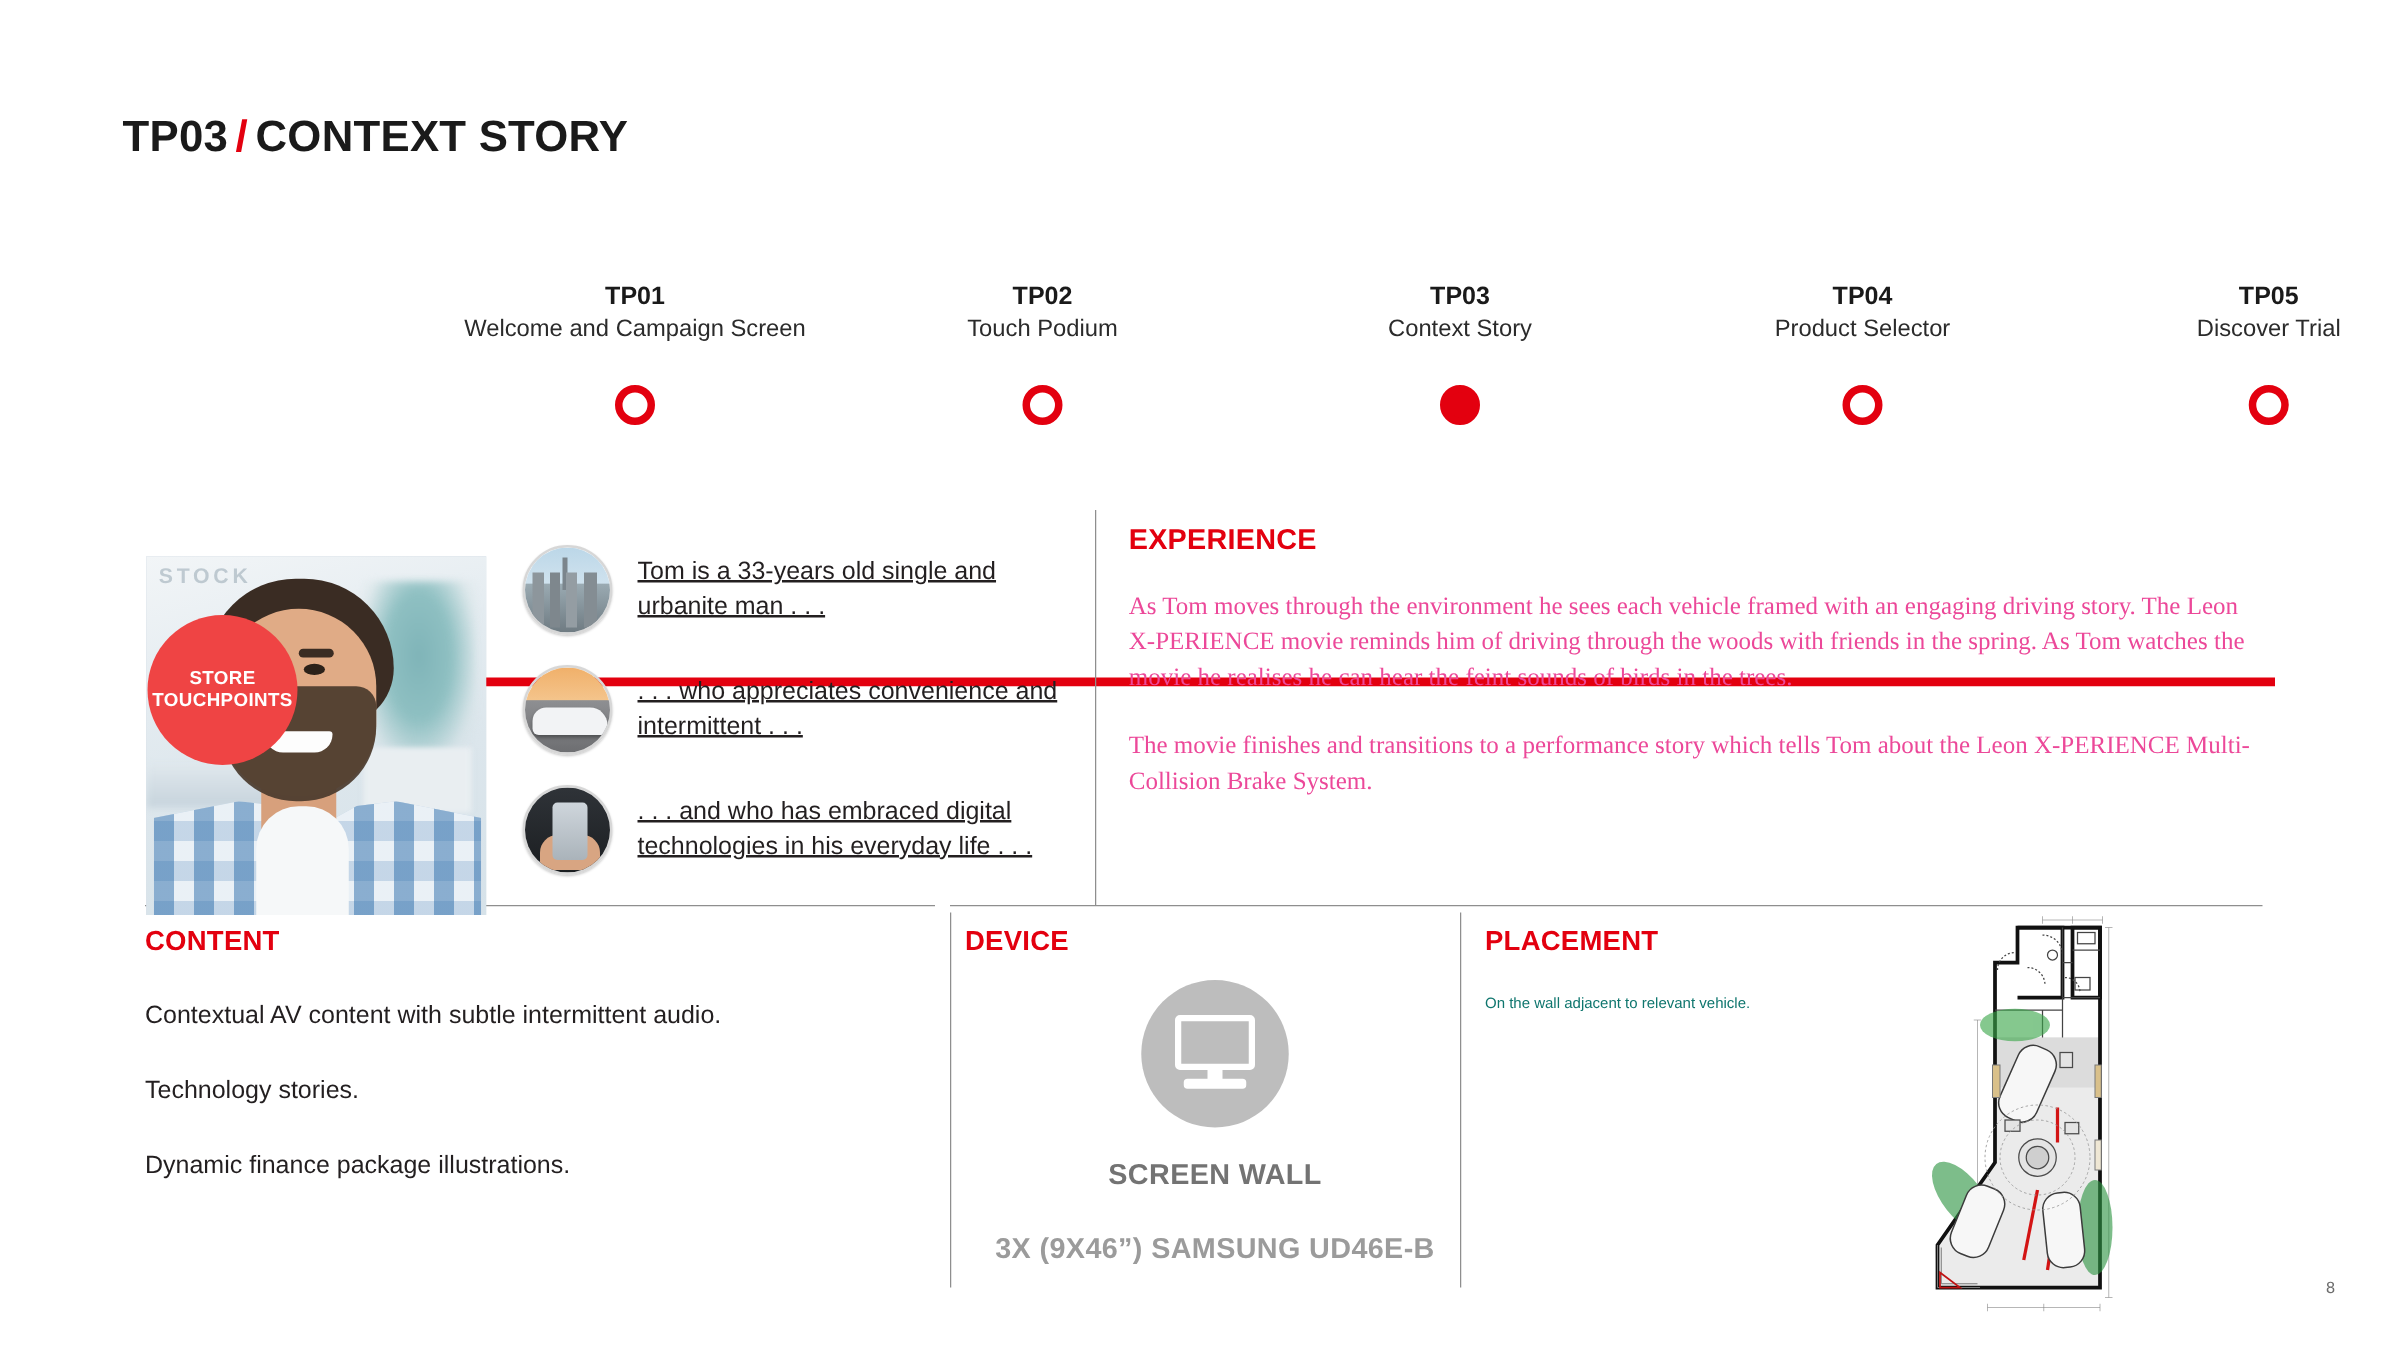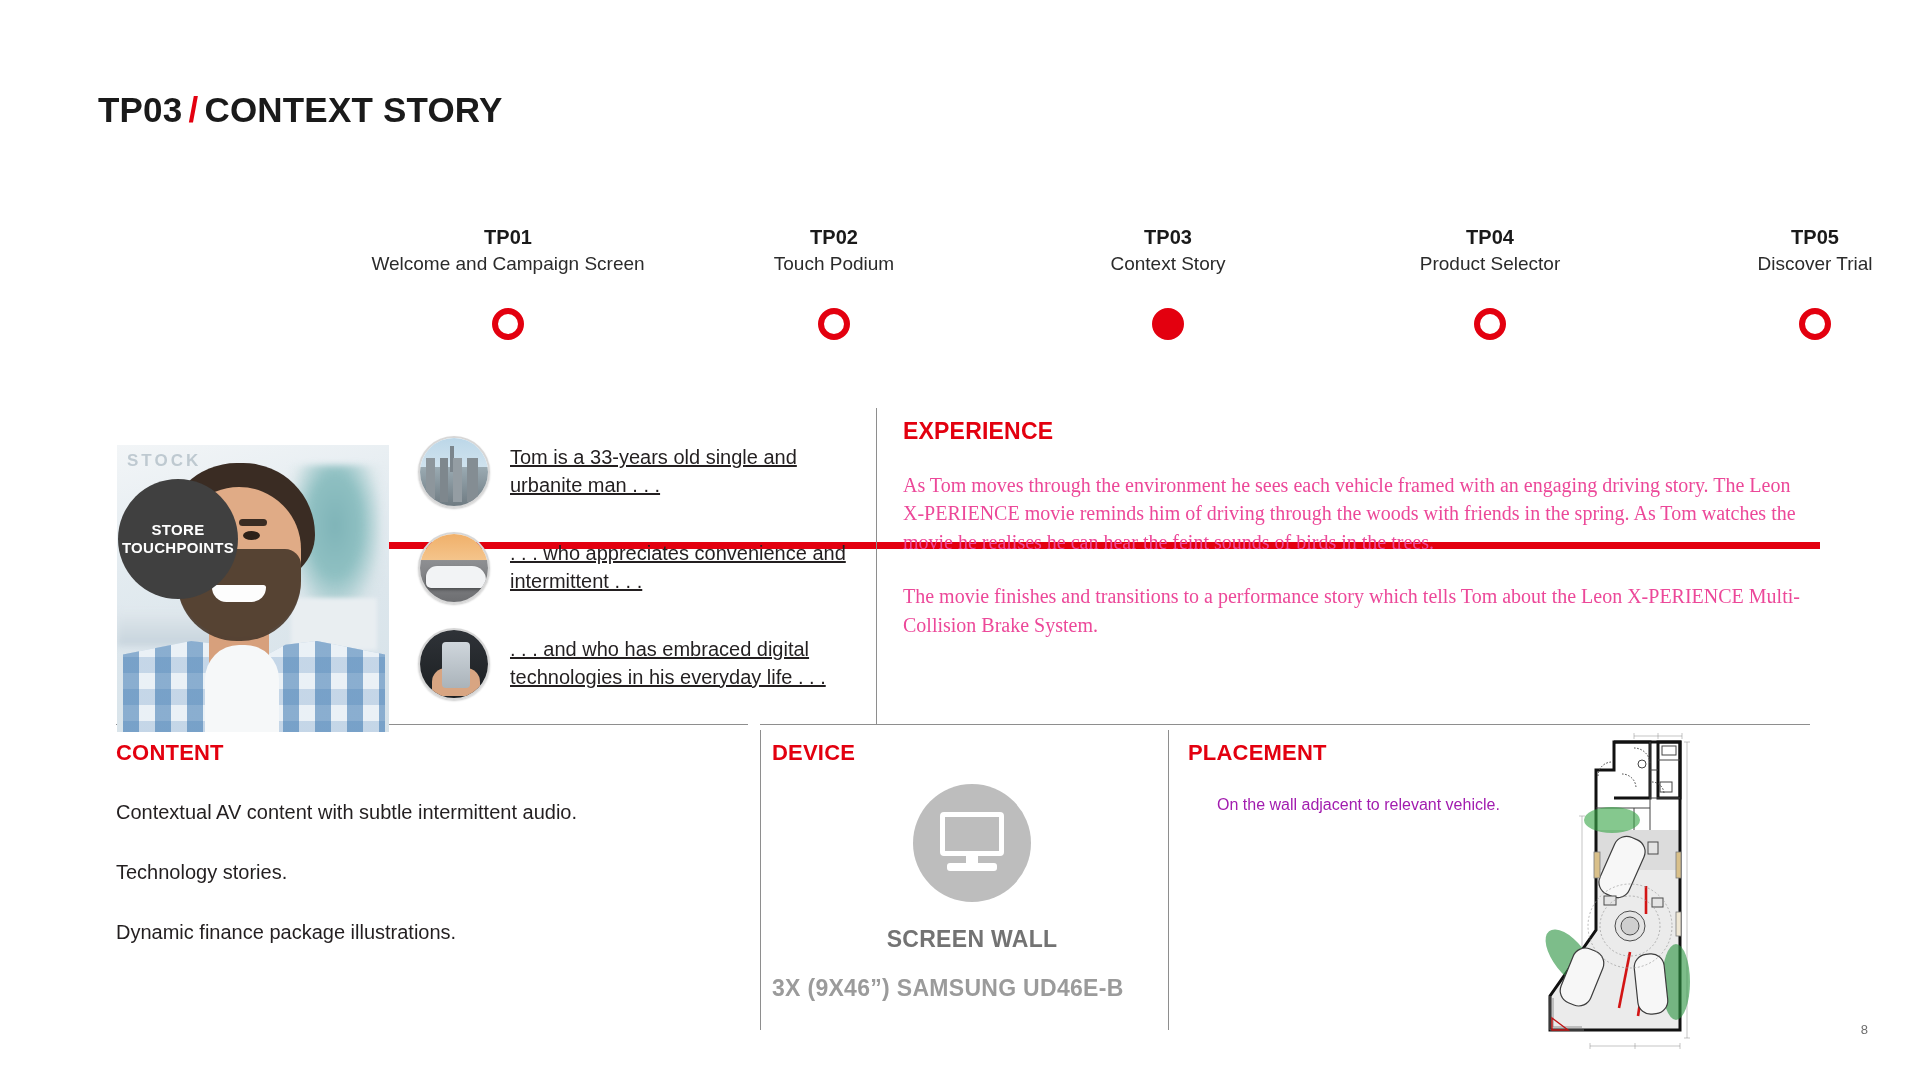--- a/index.html
+++ b/index.html
@@ -20,23 +20,23 @@
   #slide-title .slash{ color:#e3000f; padding:0 6px; }
   #slide-title .name{ color:#1a1a1a; }
 
   
   #timeline{ position:absolute; left:0; top:225px; width:1920px; height:120px; }
   #timeline-line{
     position:absolute; left:150px; top:317px; width:1670px; height:7px;
     background:#e3000f;
   }
   #store-badge{
-    position:absolute; left:118px; top:254px;
+    position:absolute; left:118px; top:267px;
     width:120px; height:120px; border-radius:50%;
-    background:#404040; color:#fff;
+    background:#ef4444; color:#fff;
     display:flex; flex-direction:column; align-items:center; justify-content:center;
     font-size:15px; font-weight:bold; line-height:1.18; letter-spacing:.3px;
     text-align:center; z-index:3;
   }
   .tp-node{ position:absolute; top:0; width:300px; margin-left:-150px; text-align:center; }
   .tp-code{ font-size:20px; font-weight:bold; color:#1a1a1a; line-height:1.25; }
   .tp-label{ font-size:19px; color:#2b2b2b; line-height:1.3; margin-top:2px; white-space:nowrap; }
   .tp-dot{
     position:absolute; top:83px; left:50%; margin-left:-16px;
     width:32px; height:32px; border-radius:50%;
@@ -133,27 +133,27 @@
   }
   #device-icon .mon{
     position:absolute; left:27px; top:28px; width:64px; height:44px;
     border:5px solid #fff; border-radius:4px;
   }
   #device-icon .neck{ position:absolute; left:53px; top:72px; width:12px; height:9px; background:#fff; }
   #device-icon .base{ position:absolute; left:34px; top:79px; width:50px; height:8px;
     background:#fff; border-radius:3px; }
   .device-name{ text-align:center; margin-top:24px; font-size:23px; font-weight:bold;
     color:#737373; letter-spacing:.3px; }
-  .device-spec{ text-align:left; margin-top:22px; font-size:23px; font-weight:bold;
+  .device-spec{ text-align:center; margin-top:32px; font-size:23px; font-weight:bold;
     color:#9b9b9b; letter-spacing:.3px; }
 
   
   #placement-col{ position:absolute; left:1188px; top:740px; width:420px; }
   #placement-col .sec-head{ font-size:22px; }
-  .placement-text{ font-size:16px; line-height:1.4; margin-top:28px; color:#a21caf;margin-left:29px; }
+  .placement-text{ font-size:12px; line-height:1.4; margin-top:28px; color:#0f766e; }
 
   
   #floorplan{ position:absolute; left:1530px; top:730px; width:190px; height:325px; }
 
   
   #page-number{ position:absolute; right:52px; bottom:48px; font-size:13px; color:#6d6d6d; }
 </style>
 </head>
 <body>
 

